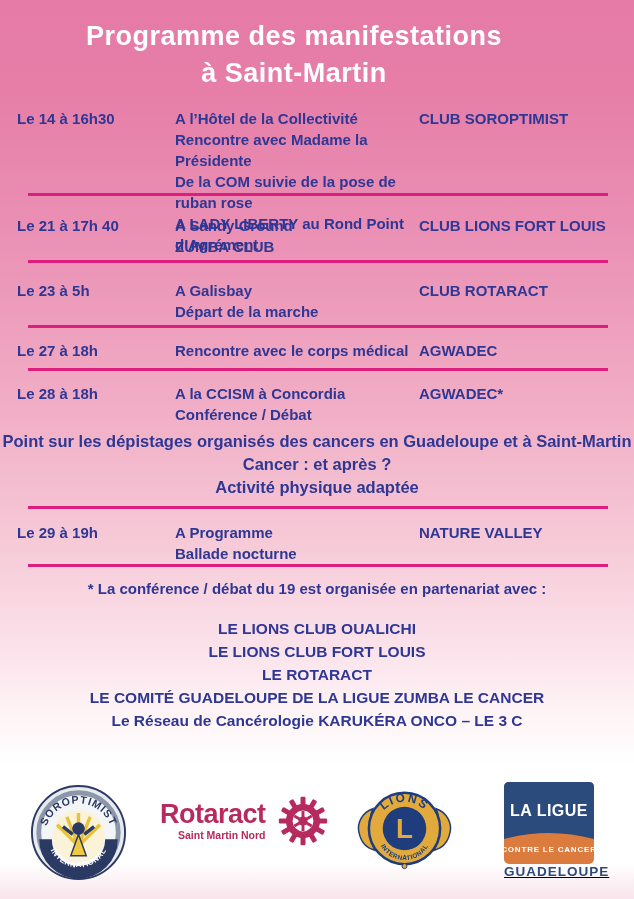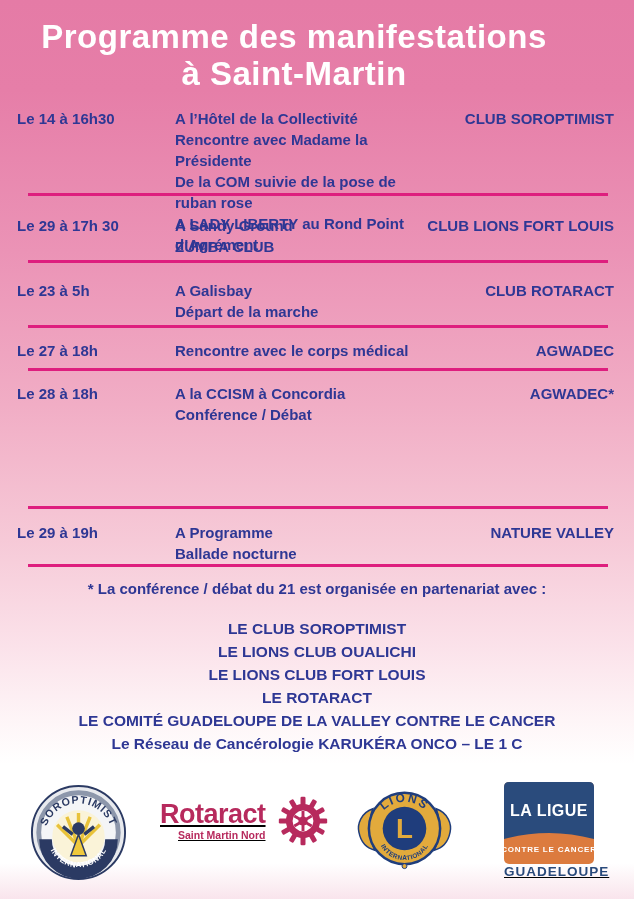--- a/index.html
+++ b/index.html
@@ -6,47 +6,47 @@
   body { font-family:"Liberation Sans", sans-serif; background:#888; }
   .page {
     position:relative; width:634px; height:899px; margin:0 auto; overflow:hidden;
     background:linear-gradient(180deg,
       #e57ba6 0%, #e67ea8 10%, #eb93b6 28%, #f1adc5 45%,
       #f6c9d7 60%, #fbe2ea 72%, #fef5f7 80%, #ffffff 85%,
       #ffffff 96%, #f9e4ec 100%);
   }
   .title {
     position:absolute; top:18px; left:0; width:588px; text-align:center;
-    color:#ffffff; font-size:33px; font-weight:bold; line-height:37px; letter-spacing:0.5px;
+    color:#ffffff; font-size:27px; font-weight:bold; line-height:37px; letter-spacing:0.5px;
   }
   .event-row { position:absolute; left:0; width:634px; color:#2e3794; font-size:15px; font-weight:bold; line-height:21px; }
   .ev-date   { position:absolute; left:17px;  width:150px; }
   .ev-details{ position:absolute; left:175px; width:255px; white-space:pre-line; }
-  .ev-club   { position:absolute; left:419px; width:195px;text-align:right; }
+  .ev-club   { position:absolute; left:419px; width:195px; }
   .divider { position:absolute; left:28px; width:580px; height:3px; background:#de1e7e; }
   .highlight {
     position:absolute; top:430px; left:0; width:634px; text-align:center;
     color:#2e3794; font-size:16.5px; font-weight:bold; line-height:23px;
   }
   .footnote {
     position:absolute; top:578px; left:0; width:634px; text-align:center;
     color:#2e3794; font-size:15px; font-weight:bold; line-height:21px;
   }
   .partners {
     position:absolute; top:617px; left:0; width:634px; text-align:center;
     color:#2e3794; font-size:15.5px; font-weight:bold; line-height:23px;
   }
   .partners div { display:block; }
   
   .logo { position:absolute; }
   .logo-soroptimist { left:30px;  top:784px; width:97px;  height:97px; }
   .logo-rotaract    { left:160px; top:800px; width:150px; }
   .logo-lions       { left:355px; top:779px; width:99px;  height:99px; }
   .logo-laligue     { left:504px; top:782px; width:92px;  text-align:center;text-decoration:underline; }
-  .rot-wrap { position:relative;text-decoration:underline; }
+  .rot-wrap { position:relative; }
   .rot-name { color:#b72a5d; font-size:27px; font-weight:bold; letter-spacing:-0.5px; line-height:28px; }
   .rot-sub  { color:#b72a5d; font-size:12.5px; font-style:italic; font-weight:bold; line-height:16px; margin-left:2px; }
   .rot-club { color:#b72a5d; font-size:10.5px; font-weight:bold; line-height:14px; margin-left:18px; }
   .rot-gear { position:absolute; left:118px; top:-4px; }
   .ligue-box { width:90px; height:82px; display:block; }
   .ligue-region { color:#2a4b7c; font-size:13.5px; font-weight:bold; letter-spacing:1px; margin-top:0; }
   svg text { font-family:"Liberation Sans", sans-serif; }
 </style>
 </head>
 <body>
@@ -62,21 +62,21 @@
     <span class="ev-date">Le 14 à 16h30</span>
     <span class="ev-details">A l’Hôtel de la Collectivité
 Rencontre avec Madame la Présidente
 De la COM suivie de la pose de ruban rose
 A LADY LIBERTY au Rond Point d’Agrément</span>
     <span class="ev-club">CLUB SOROPTIMIST</span>
   </div>
   <div class="divider" style="top:193px"></div>
 
   <div class="event-row" style="top:215px">
-    <span class="ev-date">Le 29 à 17h 30</span>
+    <span class="ev-date">Le 21 à 17h 40</span>
     <span class="ev-details">A Sandy Ground
 ZUMBA CLUB</span>
     <span class="ev-club">CLUB LIONS FORT LOUIS</span>
   </div>
   <div class="divider" style="top:260px"></div>
 
   <div class="event-row" style="top:280px">
     <span class="ev-date">Le 23 à 5h</span>
     <span class="ev-details">A Galisbay
 Départ de la marche</span>
@@ -91,39 +91,43 @@
   </div>
   <div class="divider" style="top:368px"></div>
 
   <div class="event-row" style="top:383px">
     <span class="ev-date">Le 28 à 18h</span>
     <span class="ev-details">A la CCISM à Concordia
 Conférence / Débat</span>
     <span class="ev-club">AGWADEC*</span>
   </div>
 
+  <div class="highlight">
+    <div>Point sur les dépistages organisés des cancers en Guadeloupe et à Saint-Martin</div>
+    <div>Cancer : et après ?</div>
+    <div>Activité physique adaptée</div>
+  </div>
   <div class="divider" style="top:506px"></div>
 
   <div class="event-row" style="top:522px">
     <span class="ev-date">Le 29 à 19h</span>
     <span class="ev-details">A Programme
 Ballade nocturne</span>
     <span class="ev-club">NATURE VALLEY</span>
   </div>
   <div class="divider" style="top:564px"></div>
 
-  <div class="footnote">* La conférence / débat du 21 est organisée en partenariat avec :</div>
+  <div class="footnote">* La conférence / débat du 19 est organisée en partenariat avec :</div>
 
   <div class="partners">
-    <div>LE CLUB SOROPTIMIST</div>
     <div>LE LIONS CLUB OUALICHI</div>
     <div>LE LIONS CLUB FORT LOUIS</div>
     <div>LE ROTARACT</div>
-    <div>LE COMITÉ GUADELOUPE DE LA VALLEY CONTRE LE CANCER</div>
-    <div>Le Réseau de Cancérologie KARUKÉRA ONCO – LE 1 C</div>
+    <div>LE COMITÉ GUADELOUPE DE LA LIGUE ZUMBA LE CANCER</div>
+    <div>Le Réseau de Cancérologie KARUKÉRA ONCO – LE 3 C</div>
   </div>
 
   <div class="logo logo-soroptimist">
     <svg viewBox="0 0 100 100" width="97" height="97">
       <circle cx="50" cy="50" r="48" fill="#e8eaee" stroke="#2b3a63" stroke-width="2"></circle>
       <circle cx="50" cy="50" r="41" fill="#f4f5f7" stroke="#8d97ab" stroke-width="5"></circle>
       <circle cx="50" cy="54" r="27" fill="#faf3d8"></circle>
       <path d="M50,64 L28,42 M50,64 L38,34 M50,64 L50,30 M50,64 L62,34 M50,64 L72,42" stroke="#e8c23a" stroke-width="3.5" fill="none"></path>
       <path d="M34,44 L44,52 M66,44 L56,52" stroke="#2b3a63" stroke-width="3.5" fill="none"></path>
       <circle cx="50" cy="46" r="6.5" fill="#2b3a63"></circle>

